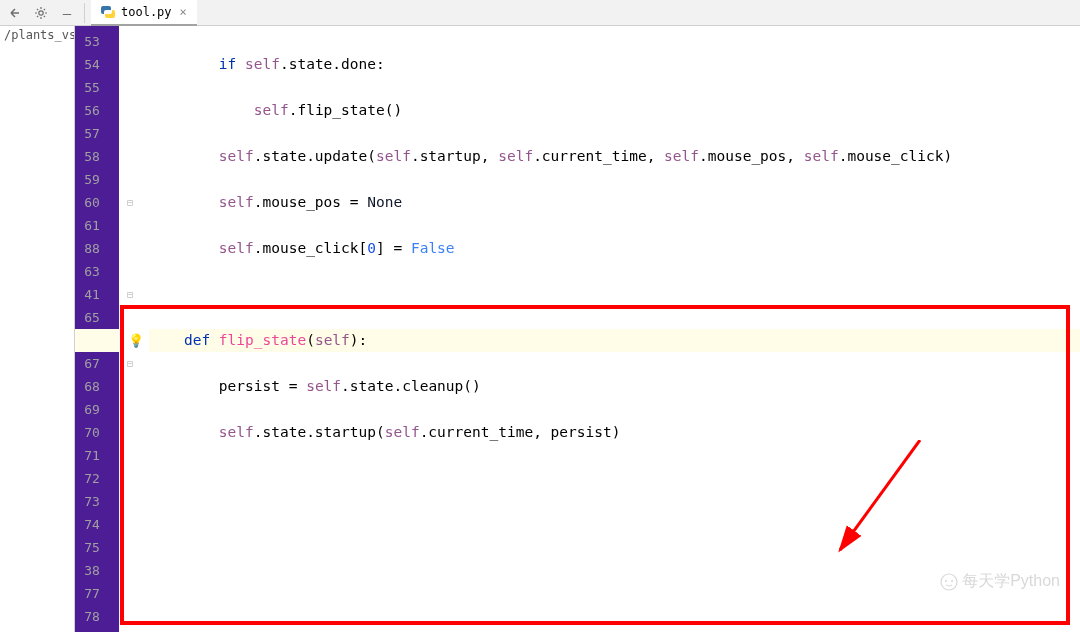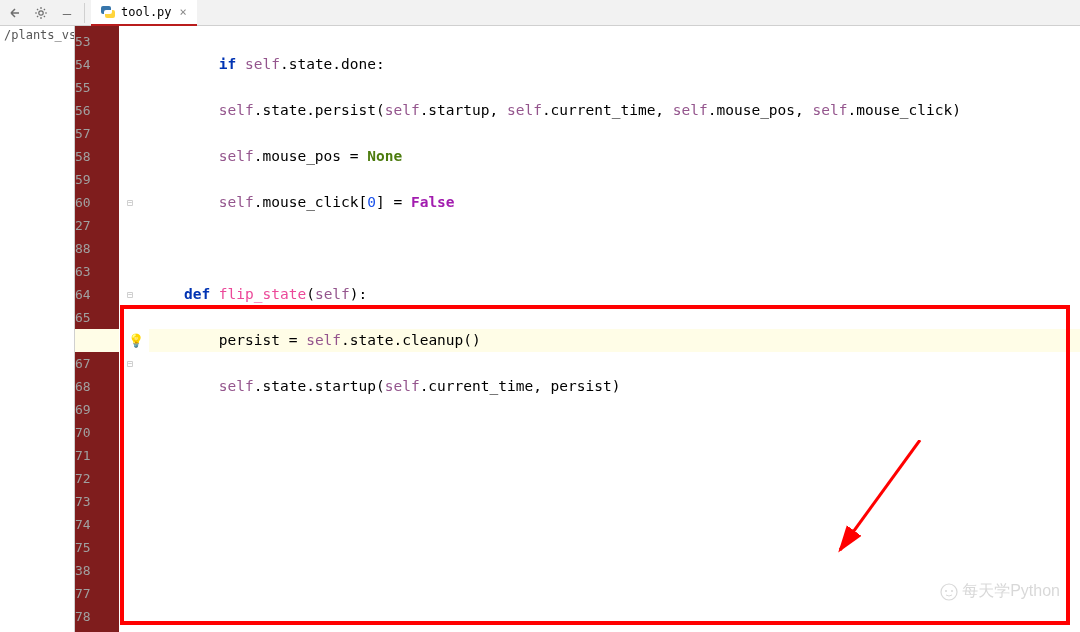--- a/index.html
+++ b/index.html
@@ -33,21 +33,21 @@
       width: 1px;
       height: 20px;
       background: #d0d0d0;
       margin: 0 6px;
     }
     .tab {
       display: flex;
       align-items: center;
       padding: 0 10px;
       height: 26px;
-      border-bottom: 2px solid #b91c1c;
+      border-bottom: 2px solid #a3a3a3;
       background: #ffffff;
       gap: 6px;
     }
     .tab-icon {
       width: 14px;
       height: 14px;
     }
     .tab-label {
       color: #000000;
       font-size: 12px;
@@ -73,24 +73,24 @@
       overflow: hidden;
     }
     .editor {
       flex: 1;
       display: flex;
       overflow: hidden;
       position: relative;
     }
     .gutter {
       width: 44px;
-      text-align: left;
+      text-align: center;
       padding-right: 10px;
       color: #a0a0a0;
-      background: #7f1d1d;
+      background: #4c1d95;
       font-size: 13px;
       line-height: 23px;
       padding-top: 4px;
     }
     .gutter-annotations {
       width: 30px;
       background: #ffffff;
       position: relative;
       line-height: 23px;
       padding-top: 4px;
@@ -121,25 +121,25 @@
       right: 0;
       height: 23px;
       background: #fffde7;
       z-index: 0;
     }
     .code-line {
       position: relative;
       z-index: 1;
       height: 23px;
     }
-    .kw { color: #0033b3; font-weight: bold; }
+    .kw { color: #0033b3; font-weight: normal; }
     .self { color: #94558d; }
-    .none { color: #4d7c0f; font-weight: bold; }
+    .none { color: #0f172a; font-weight: normal; }
     .num { color: #1750eb; }
-    .bool { color: #a21caf; font-weight: bold; }
+    .bool { color: #3b82f6; font-weight: normal; }
     .funcname { color: #ec4899; }
     .red-box {
       position: absolute;
       border: 4px solid #ff0000;
       left: 120px;
       top: 305px;
       width: 950px;
       height: 320px;
       z-index: 5;
       pointer-events: none;
@@ -147,21 +147,21 @@
     .arrow {
       position: absolute;
       right: 150px;
       top: 440px;
       z-index: 6;
       pointer-events: none;
     }
     .watermark {
       position: absolute;
       right: 20px;
-      bottom: 30px;
+      bottom: 40px;
       color: rgba(100,100,100,0.25);
       font-size: 16px;
       z-index: 4;
       pointer-events: none;
       font-family: sans-serif;
     }
     .watermark svg { vertical-align: middle; }
   </style>
 </head>
 <body>
@@ -202,24 +202,24 @@
 
     <div class="gutter">
       <div>53</div>
       <div>54</div>
       <div>55</div>
       <div>56</div>
       <div>57</div>
       <div>58</div>
       <div>59</div>
       <div>60</div>
-      <div>27</div>
+      <div>61</div>
       <div>88</div>
       <div>63</div>
-      <div>64</div>
+      <div>41</div>
       <div>65</div>
       <div>66</div>
       <div>67</div>
       <div>68</div>
       <div>69</div>
       <div>70</div>
       <div>71</div>
       <div>72</div>
       <div>73</div>
       <div>74</div>
@@ -231,21 +231,22 @@
 
     <div class="gutter-annotations">
       <span class="fold-marker" style="top:calc(4px + 7*23px)">⊟</span>
       <span class="fold-marker" style="top:calc(4px + 11*23px)">⊟</span>
       <span class="bulb" style="top:calc(4px + 13*23px)">💡</span>
       <span class="fold-marker" style="top:calc(4px + 14*23px)">⊟</span>
     </div>
 
     <div class="code-area">
 <div class="code-line">        <span class="kw">if</span> <span class="self">self</span><span>.state.done:</span></div>
-<div class="code-line">        <span class="self">self</span><span>.state.persist(</span><span class="self">self</span><span>.startup, </span><span class="self">self</span><span>.current_time, </span><span class="self">self</span><span>.mouse_pos, </span><span class="self">self</span><span>.mouse_click)</span></div>
+<div class="code-line">            <span class="self">self</span><span>.flip_state()</span></div>
+<div class="code-line">        <span class="self">self</span><span>.state.update(</span><span class="self">self</span><span>.startup, </span><span class="self">self</span><span>.current_time, </span><span class="self">self</span><span>.mouse_pos, </span><span class="self">self</span><span>.mouse_click)</span></div>
 <div class="code-line">        <span class="self">self</span><span>.mouse_pos = </span><span class="none">None</span></div>
 <div class="code-line">        <span class="self">self</span><span>.mouse_click[</span><span class="num">0</span><span>] = </span><span class="bool">False</span></div>
 <div class="code-line"></div>
 <div class="code-line">    <span class="kw">def</span> <span class="funcname">flip_state</span><span>(</span><span class="self">self</span><span>):</span></div>
 <div class="code-line">        <span>persist = </span><span class="self">self</span><span>.state.cleanup()</span></div>
 <div class="code-line">        <span class="self">self</span><span>.state.startup(</span><span class="self">self</span><span>.current_time, persist)</span></div>
 <div class="code-line"></div>
 
 
 

